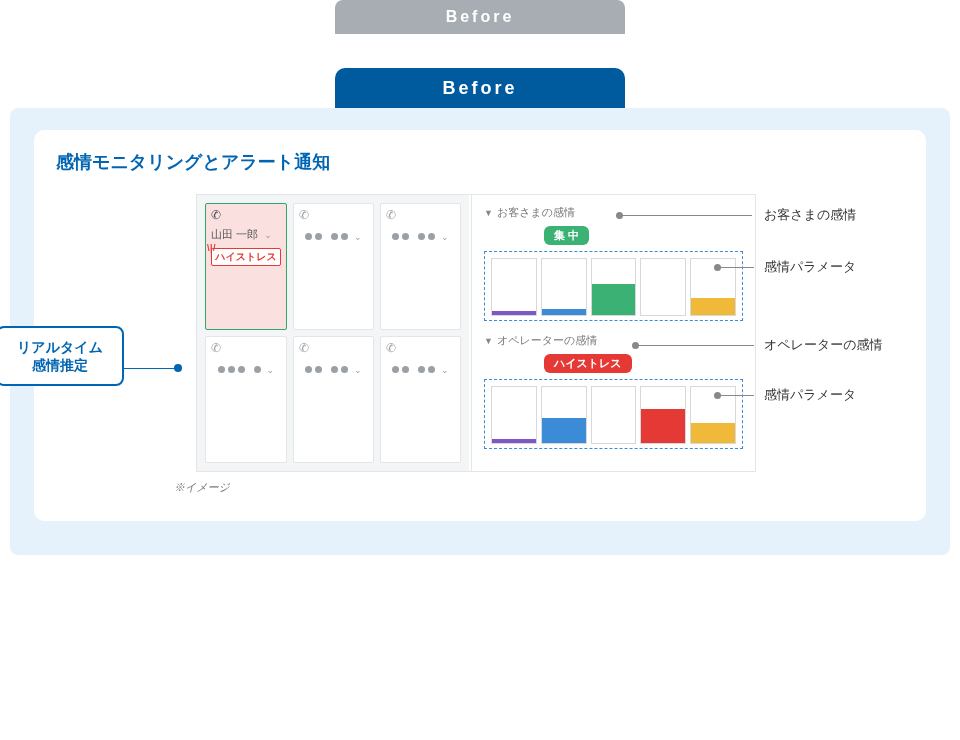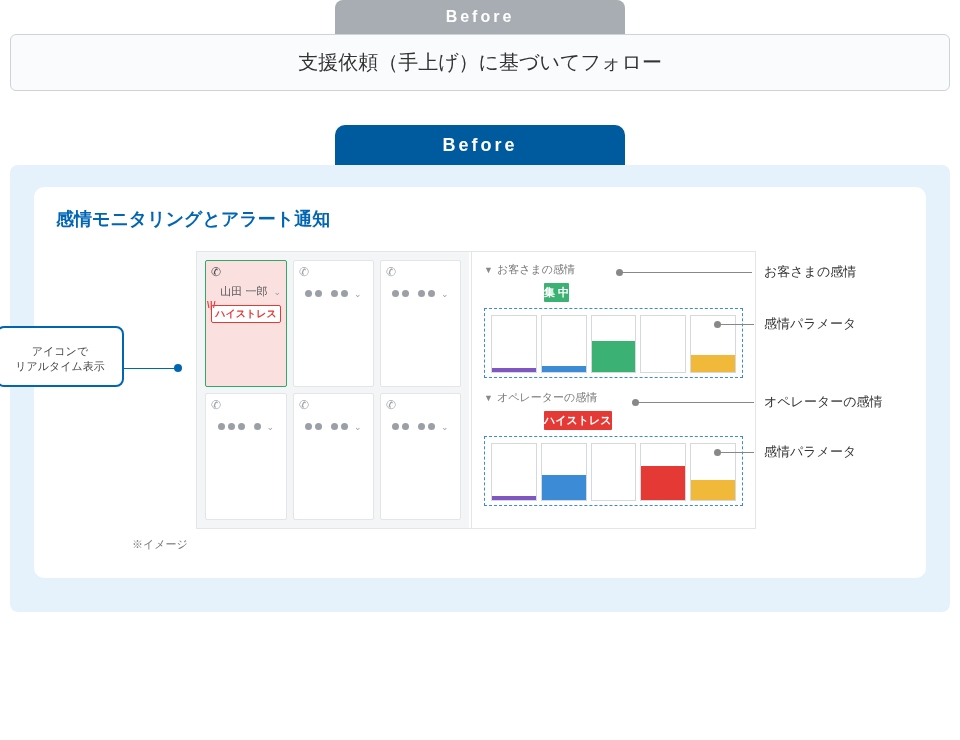--- a/index.html
+++ b/index.html
@@ -34,60 +34,57 @@
   .panel-head .lead{color:var(--blue2);font-weight:700;font-size:18px;}
   .panel-head .sub{font-size:16px;}
 
   
   .viz{display:flex;gap:2px;border:1px solid #e3e6e8;width:560px;margin-left:140px;position:relative;background:#fff;}
   .op-grid{width:272px;padding:8px;display:grid;grid-template-columns:repeat(3,1fr);grid-template-rows:repeat(2,1fr);gap:6px;background:#f4f5f6;}
   .cell{background:#fff;border:1px solid #e3e6e8;border-radius:2px;padding:5px 5px 4px;position:relative;min-height:88px;}
   .cell.active{border:1.5px solid #2fa86a;background:#fbe0e0;}
   .phone{position:absolute;top:4px;left:5px;color:#9aa0a5;font-size:12px;}
   .cell.active .phone{color:#4a4e52;}
-  .name{font-size:11px;color:#555;text-align:right;margin-top:18px;}
+  .name{font-size:11px;color:#555;text-align:left;margin-top:18px;}
   .dots{display:flex;gap:3px;align-items:center;justify-content:center;margin-top:22px;color:#9aa0a5;font-size:10px;}
   .dot{width:7px;height:7px;border-radius:50%;background:#9aa0a5;display:inline-block;}
   .chev{font-size:9px;color:#9aa0a5;margin-left:3px;}
   .hi-stress-badge{margin:6px auto 0;width:70px;height:18px;border:1.5px solid var(--red);color:var(--red);font-size:10px;font-weight:700;display:flex;align-items:center;justify-content:center;background:#fff;border-radius:2px;position:relative;}
   .spark{position:absolute;top:-6px;left:-5px;color:var(--red);font-size:9px;letter-spacing:-1px;}
 
   .right{flex:1;border-left:1px solid #e3e6e8;padding:10px 12px;}
   .sect-head{font-size:11px;color:#777;display:flex;align-items:center;gap:4px;}
   .sect-head::before{content:"▼";font-size:9px;color:#888;}
-  .pill{display:inline-block;padding:2px 0;border-radius:1px;color:#fff;font-size:11px;font-weight:700;margin:6px 0 6px 60px;position:relative;}
+  .pill{display:inline-block;padding:2px 10px;border-radius:6px;color:#fff;font-size:11px;font-weight:700;margin:6px 0 6px 60px;position:relative;}
   .pill.green{background:var(--green);}
   .pill.red{background:var(--red);}
   .bars{border:1px dashed #3b8bd6;padding:6px 6px 4px;display:flex;gap:4px;position:relative;margin-bottom:12px;}
   .bar{flex:1;height:58px;border:1px solid #d6d9db;background:#fff;display:flex;align-items:flex-end;}
   .fill{width:100%;}
 
   
   .call-left{position:absolute;left:-4px;top:326px;width:128px;border:2px solid var(--blue2);border-radius:8px;background:#fff;padding:10px 6px;text-align:center;}
   .call-left .t{color:var(--blue2);font-weight:700;font-size:14px;line-height:1.3;}
   .call-left .s{font-size:11px;color:#444;margin-top:6px;line-height:1.4;}
   .lead-line-left{position:absolute;left:124px;top:368px;width:52px;height:0;border-top:1.5px solid var(--blue2);}
   .lead-dot-left{position:absolute;left:174px;top:364px;width:8px;height:8px;border-radius:50%;background:var(--blue2);}
 
   
   .rcall{position:absolute;font-size:13px;color:#333;white-space:nowrap;}
   .rline{position:absolute;border-top:1px solid #888;}
   .rdot{position:absolute;width:7px;height:7px;border-radius:50%;background:#888;}
 
-  .note{font-size:11px;color:#777;margin-left:76px;margin-top:8px;}
+  .note{font-size:11px;color:#777;margin-left:118px;margin-top:8px;font-style:italic;}
 </style>
 </head>
 <body>
 
 <div class="page">
 
   <div class="before-tab">Before</div>
-  <div class="before-box">
-    <span>支援依頼（手上げ）に基づいてフォロー</span>
-  </div>
 
   <div class="after-wrap">
     <div class="after-tab">Before</div>
     <div class="after-box">
 
       <div class="panel">
         <div class="panel-head">
           <span class="lead">感情モニタリングとアラート通知</span>
         </div>
 
@@ -182,18 +179,18 @@
         <div class="rcall" style="left:730px;top:206px;">オペレーターの感情</div>
 
         <div class="rdot" style="left:680px;top:262px;"></div>
         <div class="rline" style="left:686px;top:265px;width:34px;"></div>
         <div class="rcall" style="left:730px;top:256px;">感情パラメータ</div>
       </div>
     </div>
   </div>
 
   <div class="call-left">
-    <div class="s"><span>アイコンで</span><br><span>リアルタイム表示</span></div>
+    <div class="t"><span>リアルタイム</span><br><span>感情推定</span></div>
   </div>
   <div class="lead-line-left"></div>
   <div class="lead-dot-left"></div>
 
 </div>
 
 </body></html>

